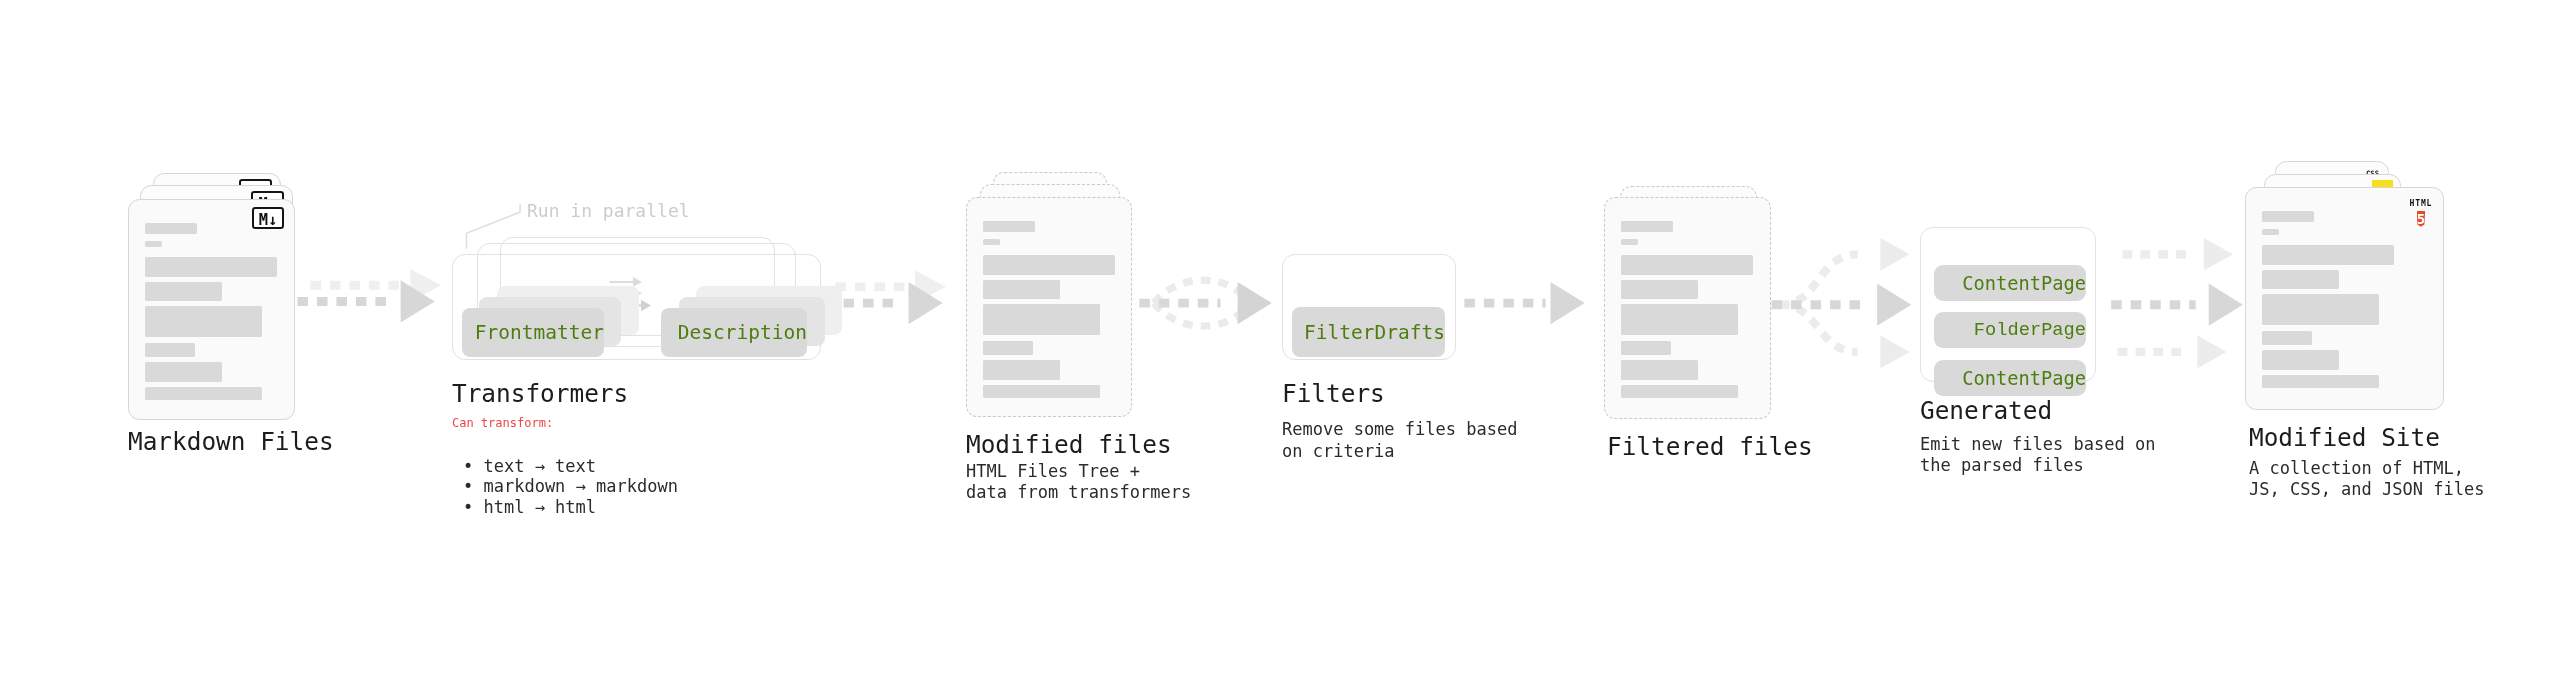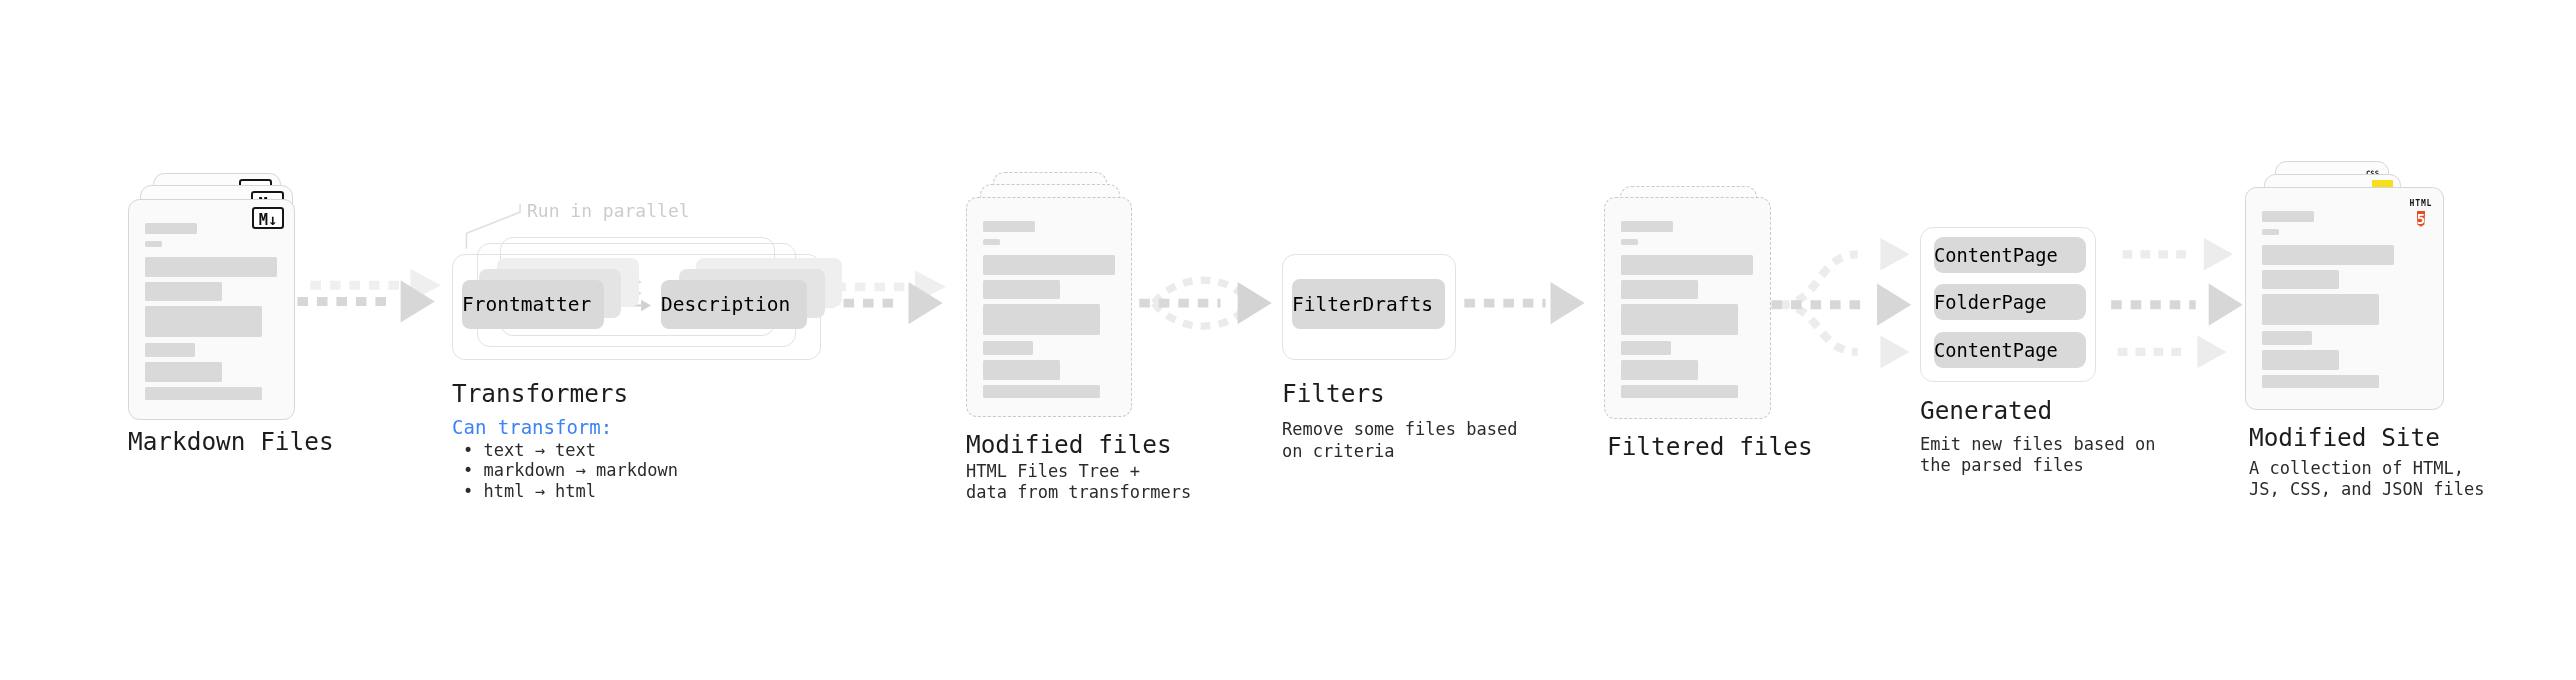--- a/index.html
+++ b/index.html
@@ -25,30 +25,30 @@
   .h5-word{font-size:8.1px;font-weight:bold;letter-spacing:0.8px;color:#111;}
   .h5-shield{width:24.4px;height:23px;margin:0.8px auto 0;background:#e44d26;
              clip-path:polygon(0 0,100% 0,92% 86%,50% 100%,8% 86%);
              color:#fff;font-weight:bold;font-size:14px;line-height:21px;text-align:center;}
   .js-badge{position:absolute;right:7.3px;top:4.9px;width:21px;height:21px;background:#f7df1e;}
   .css-badge{position:absolute;right:7.3px;top:2.4px;width:16.3px;text-align:center;}
   .css-word{font-size:7.3px;font-weight:bold;color:#111;line-height:7.3px;}
   .css-bar{width:14.6px;height:3.3px;background:#2760e6;margin:0.8px auto 0;}
   
   .frame{position:absolute;border:1.6px solid #e2e2e2;border-radius:13px;box-sizing:border-box;background:transparent;}
-  .pill{position:absolute;background:#d9d9d9;border-radius:8.1px;color:#000000;
-        display:flex;align-items:center;justify-content:flex-start;font-size:19.5px;}
+  .pill{position:absolute;background:#d9d9d9;border-radius:8.1px;color:#4d7c0f;
+        display:flex;align-items:center;justify-content:flex-end;font-size:19.5px;margin-top:28px;}
   .ghost1{background:#e4e4e4;}
   .ghost2{background:#efefef;}
   .epill{font-size:18.7px;border-radius:9px;}
   
   .h{position:absolute;font-size:24.4px;color:#1c1c1c;white-space:nowrap;}
   .sub{position:absolute;font-size:17px;color:#2b2b2b;line-height:21px;white-space:nowrap;}
-  .note{position:absolute;font-size:19px;color:#3b82f6;white-space:nowrap;}
-  .bullets{position:absolute;font-size:17px;color:#2b2b2b;line-height:20.3px;white-space:nowrap;}
+  .note{position:absolute;font-size:12px;color:#ef4444;white-space:nowrap;}
+  .bullets{position:absolute;font-size:17px;color:#2b2b2b;line-height:20.3px;white-space:nowrap;margin-top:16px;}
   .callout{position:absolute;font-size:18px;color:#cccccc;white-space:nowrap;}
   svg.overlay{position:absolute;left:0;top:0;pointer-events:none;}
 </style>
 </head>
 <body>
 
 <svg class="overlay" width="2576" height="681" viewBox="0 0 3170 838">
 
   <g>
     <line x1="382" y1="351" x2="498" y2="351" stroke="#efefef" stroke-width="11" stroke-dasharray="13 11"></line>
@@ -205,21 +205,21 @@
     </div>
   </div>
   <div class="h" style="left:1607px;top:432px;">Filtered files</div>
 </div>
 
 <div>
   <div class="frame" style="left:1920px;top:227px;width:176px;height:155px;"></div>
   <div class="pill epill" style="left:1934px;top:237px;width:152px;height:36px;">
     <span>ContentPage</span>
   </div>
-  <div class="pill epill" style="left:1934px;top:284px;width:152px;height:36px;">
+  <div class="pill epill" style="left:1934px;top:284px;width:152px;height:36px;font-family:Liberation Mono, monospace;">
     <span>FolderPage</span>
   </div>
   <div class="pill epill" style="left:1934px;top:332px;width:152px;height:36px;">
     <span>ContentPage</span>
   </div>
   <div class="h" style="left:1920px;top:396px;">Generated</div>
   <div class="sub" style="left:1920px;top:434px;">
     <div>Emit new files based on</div>
     <div>the parsed files</div>
   </div>

